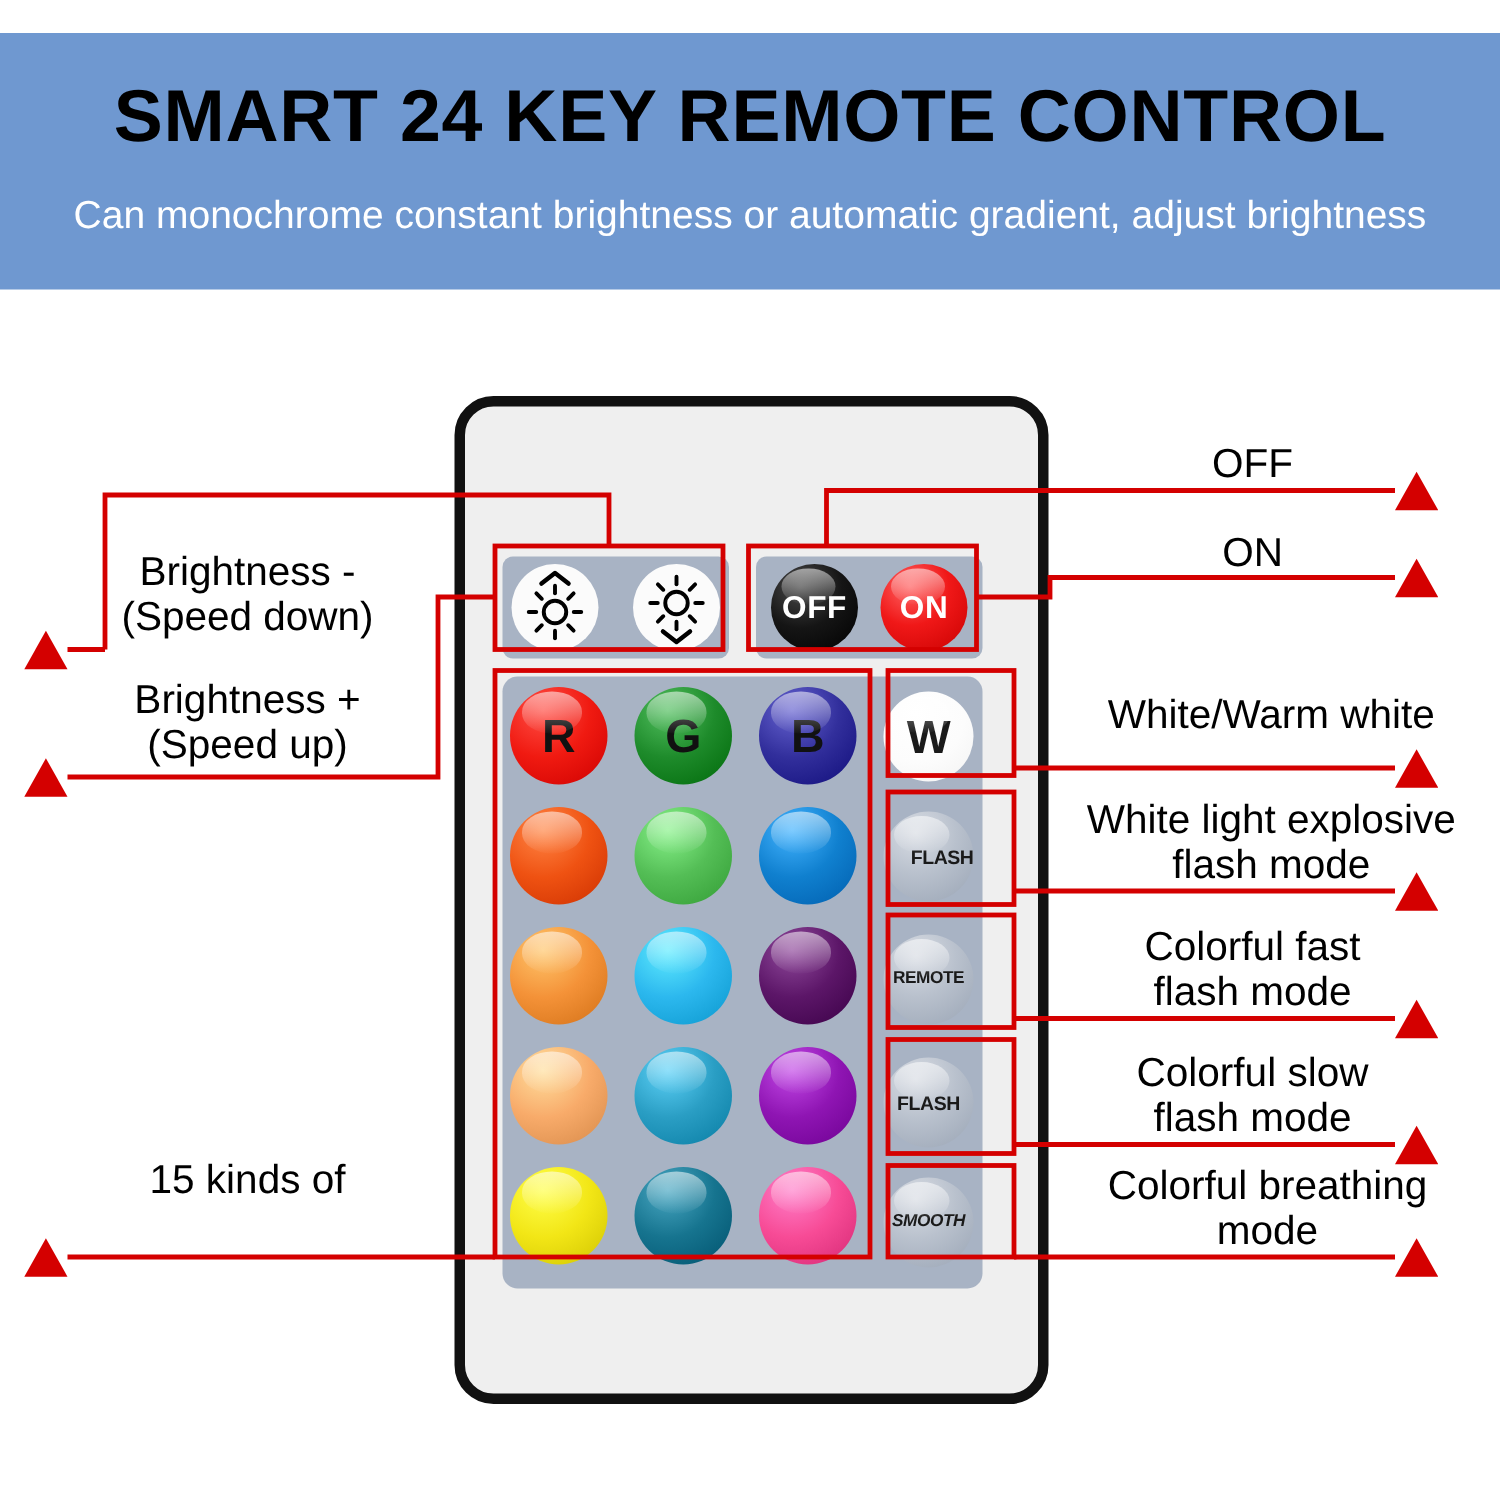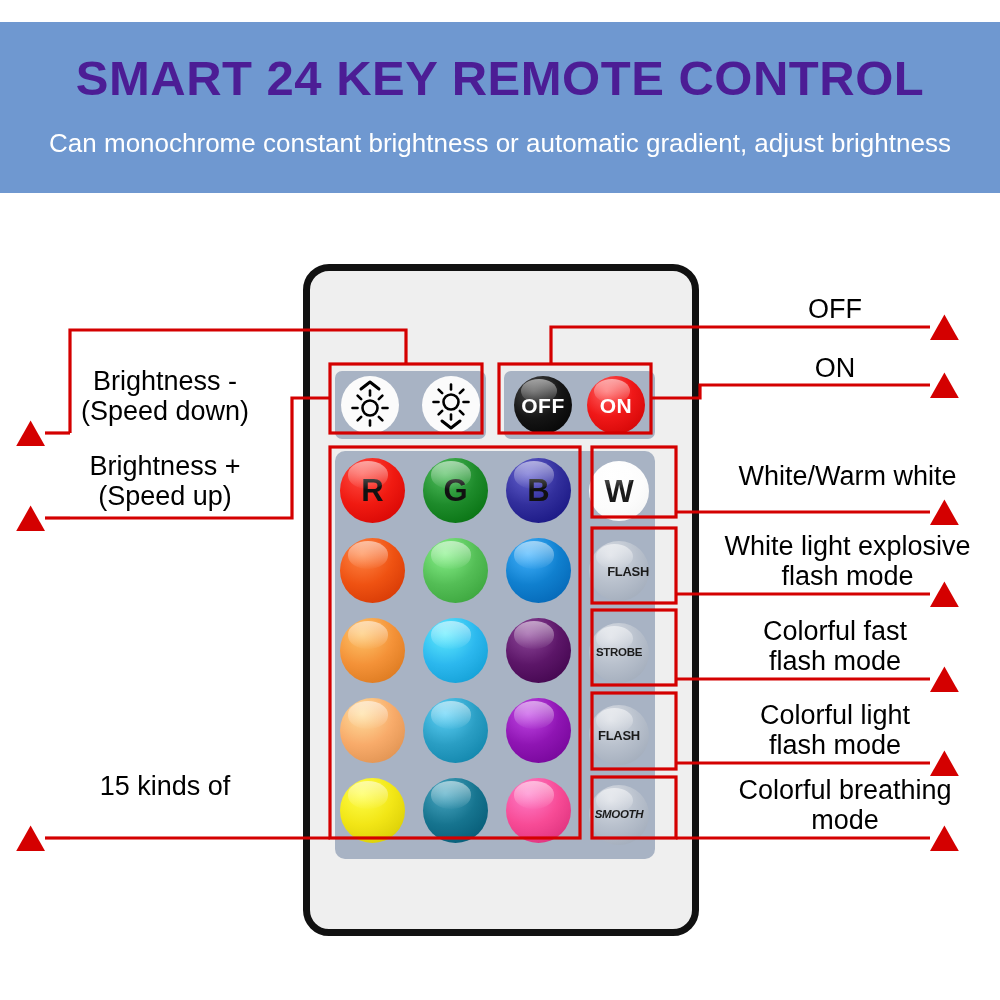--- a/index.html
+++ b/index.html
@@ -21,21 +21,21 @@
     left: 0; top: 22px;
     width: 1000px; height: 171px;
     background: #6f98d0;
     box-sizing: border-box;
   }
   #banner-title {
     position: absolute;
     left: 0; top: 32px;
     width: 1000px;
     text-align: center;
-    color: #4c1d95;
+    color: #000000;
     font-size: 49px;
     font-weight: bold;
     letter-spacing: 0.5px;
     line-height: 1;
     white-space: nowrap;
   }
   #banner-subtitle {
     position: absolute;
     left: 0; top: 108px;
     width: 1000px;
@@ -228,21 +228,21 @@
       <div class="btn btn-color" style="left: 5px; top: 327px; background: radial-gradient(circle at 34% 24%, rgb(255, 255, 74) 0%, rgb(242, 230, 22) 48%, rgb(208, 196, 0) 100%);"></div>
       <div class="btn btn-color" style="left: 88px; top: 327px; background: radial-gradient(circle at 34% 24%, rgb(74, 168, 195) 0%, rgb(22, 116, 143) 48%, rgb(0, 82, 109) 100%);"></div>
       <div class="btn btn-color" style="left: 171px; top: 327px; background: radial-gradient(circle at 34% 24%, rgb(255, 127, 202) 0%, rgb(247, 75, 150) 48%, rgb(213, 41, 116) 100%);"></div>
       <div class="btn btn-mode is-white" style="left: 254px; top: 10px;">
         <span>W</span>
       </div>
       <div class="btn btn-mode" style="left: 254px; top: 90px; justify-content: flex-end;">
         <span>FLASH</span>
       </div>
       <div class="btn btn-mode btn-mode-tiny" style="left: 254px; top: 172px;">
-        <span>STROBE</span>
+        <span>REMOTE</span>
       </div>
       <div class="btn btn-mode" style="left: 254px; top: 254px;">
         <span>FLASH</span>
       </div>
       <div class="btn btn-mode btn-mode-tiny" style="left: 254px; top: 334px; font-style: italic;">
         <span>SMOOTH</span>
       </div>
     </div>
 
 </div>
@@ -315,19 +315,19 @@
 </div>
 <div class="label c" style="left:695px; top:531px; width:305px;">
   <div>White light explosive</div>
   <div>flash mode</div>
 </div>
 <div class="label c" style="left:700px; top:616px; width:270px;">
   <div>Colorful fast</div>
   <div>flash mode</div>
 </div>
 <div class="label c" style="left:700px; top:700px; width:270px;">
-  <div>Colorful light</div>
+  <div>Colorful slow</div>
   <div>flash mode</div>
 </div>
 <div class="label c" style="left:695px; top:775px; width:300px;">
   <div>Colorful breathing</div>
   <div>mode</div>
 </div>
 
 </body></html>

